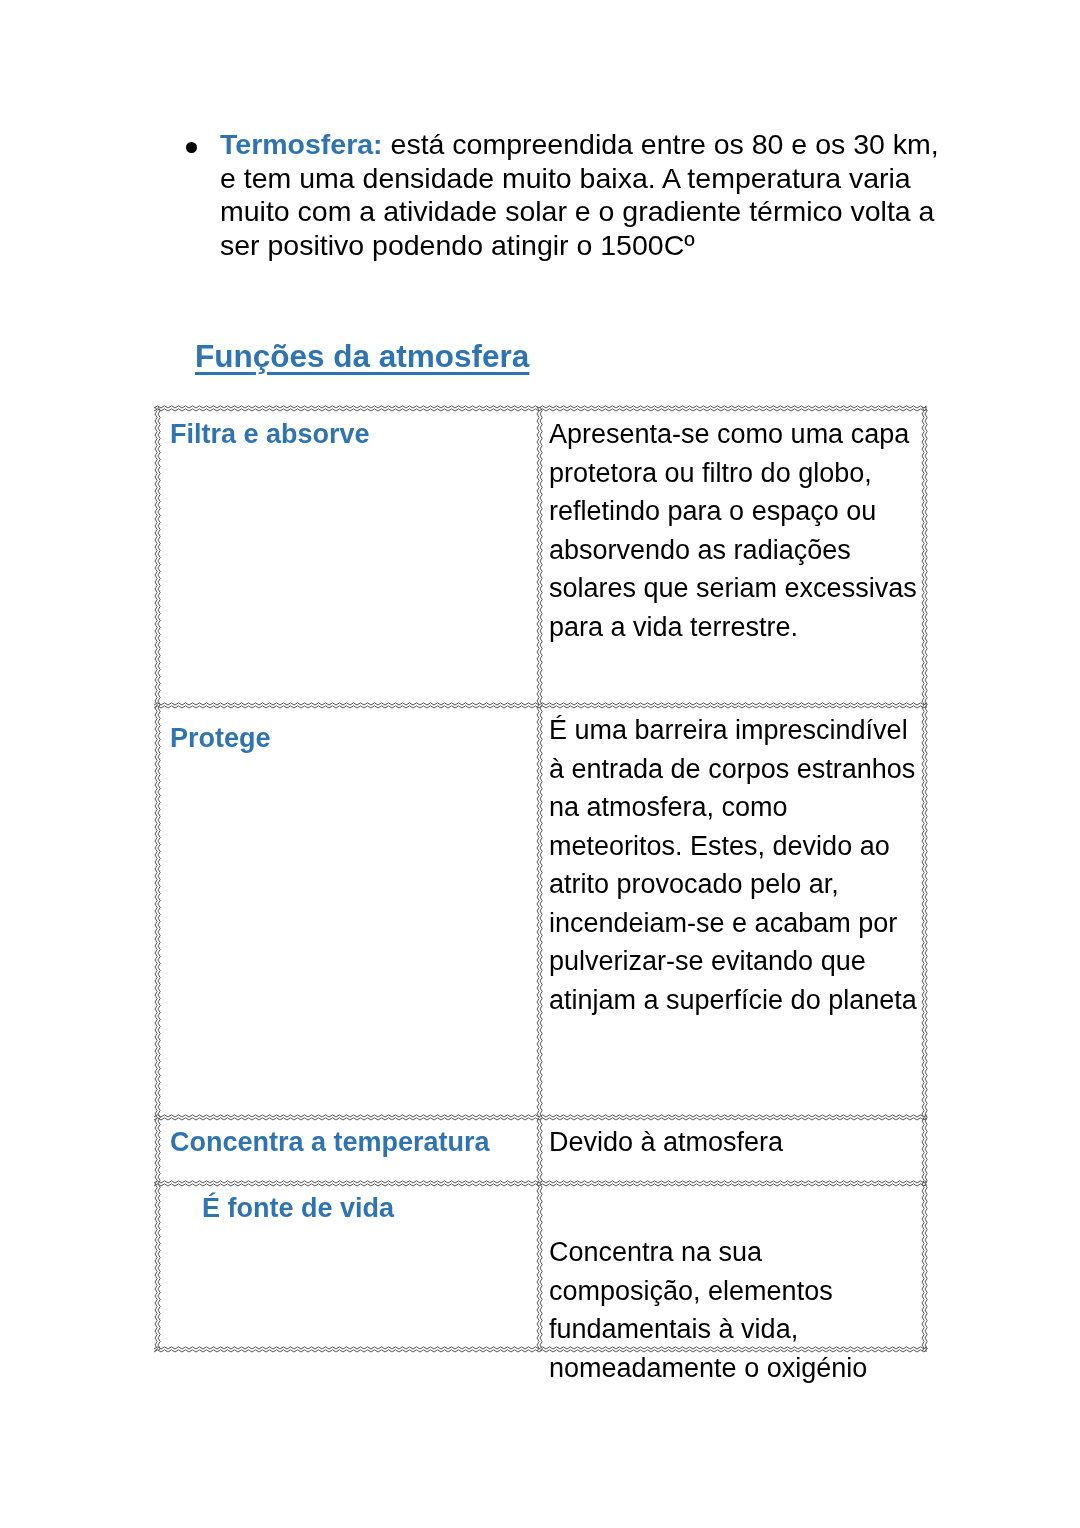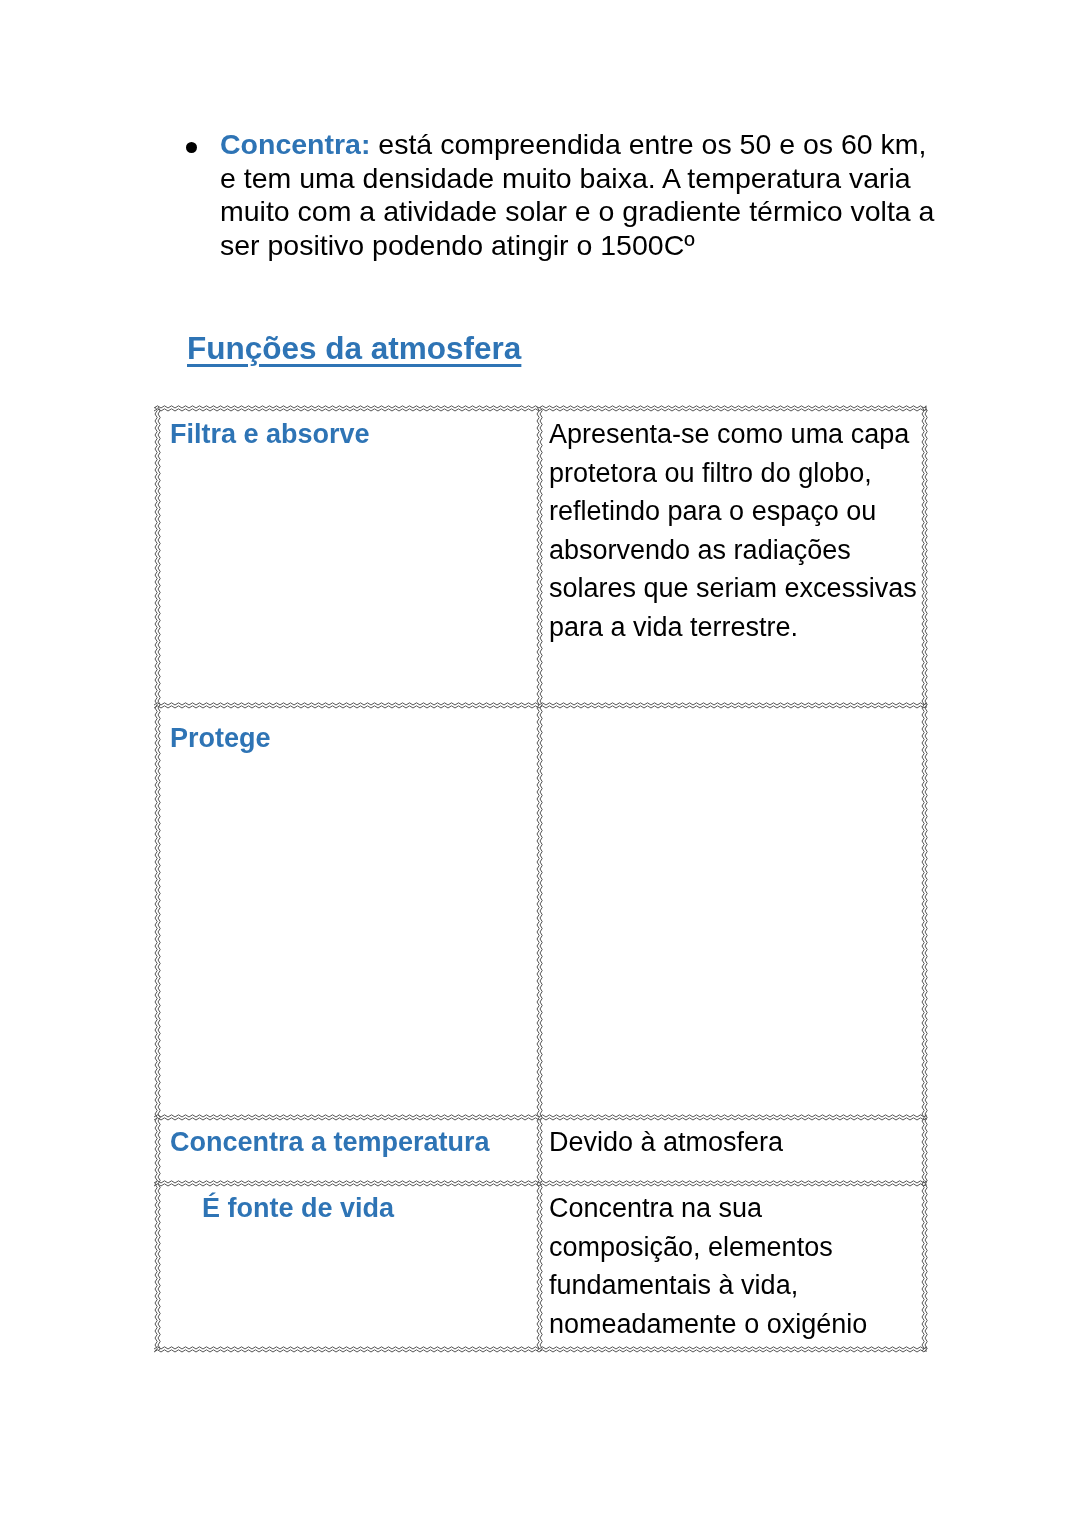--- a/index.html
+++ b/index.html
@@ -3,33 +3,33 @@
 <meta charset="utf-8">
 <style>
   html, body { margin: 0; padding: 0; background: #ffffff; }
   body { width: 1080px; height: 1528px; position: relative; overflow: hidden;
          font-family: "Liberation Sans", sans-serif; color: #000; }
   .bullet-block { position: absolute; left: 186px; top: 128px; width: 760px; }
   .bullet-dot { position: absolute; left: 0; top: 14px; width: 11px; height: 11px; border-radius: 50%; background: #000; }
   .bullet-text { position: absolute; left: 34px; top: 0; width: 720px; font-size: 28.5px; line-height: 33.5px; }
   .term { color: #2e74b5; font-weight: bold; }
   .heading { position: absolute; left: 187px; top: 330px; font-size: 31.5px; font-weight: bold;
-             color: #2e74b5; text-decoration: underline; text-underline-offset: 5px; text-decoration-thickness: 3px; margin: 0; }
+             color: #2e74b5; text-decoration: underline; text-underline-offset: 5px; text-decoration-thickness: 3px; margin: 8px; }
   .table { position: absolute; left: 152px; top: 405px; width: 776px; height: 948px; }
   .cell { position: absolute; font-size: 27px; line-height: 38.5px; }
   .cell.left { left: 18px; color: #2e74b5; font-weight: bold; }
   .cell.right { left: 397px; width: 372px; color: #000; }
   svg.borders { position: absolute; left: 0; top: 0; }
 </style>
 </head>
 <body>
 
 <div class="bullet-block">
   <div class="bullet-dot"></div>
-  <div class="bullet-text"><span class="term">Concentra:</span><span> está compreendida entre os 50 e os 60 km, e tem uma densidade muito baixa. A temperatura varia muito com a atividade solar e o gradiente térmico volta a ser positivo podendo atingir o 1500Cº</span></div>
+  <div class="bullet-text"><span class="term">Termosfera:</span><span> está compreendida entre os 80 e os 30 km, e tem uma densidade muito baixa. A temperatura varia muito com a atividade solar e o gradiente térmico volta a ser positivo podendo atingir o 1500Cº</span></div>
 </div>
 
 <h2 class="heading">Funções da atmosfera</h2>
 
 <div class="table">
   <svg class="borders" id="borders" width="776" height="948">
       <path d="M2,3 L5.5,0.7999999999999998 L9,3 L12.5,0.7999999999999998 L16,3 L19.5,0.7999999999999998 L23,3 L26.5,0.7999999999999998 L30,3 L33.5,0.7999999999999998 L37,3 L40.5,0.7999999999999998 L44,3 L47.5,0.7999999999999998 L51,3 L54.5,0.7999999999999998 L58,3 L61.5,0.7999999999999998 L65,3 L68.5,0.7999999999999998 L72,3 L75.5,0.7999999999999998 L79,3 L82.5,0.7999999999999998 L86,3 L89.5,0.7999999999999998 L93,3 L96.5,0.7999999999999998 L100,3 L103.5,0.7999999999999998 L107,3 L110.5,0.7999999999999998 L114,3 L117.5,0.7999999999999998 L121,3 L124.5,0.7999999999999998 L128,3 L131.5,0.7999999999999998 L135,3 L138.5,0.7999999999999998 L142,3 L145.5,0.7999999999999998 L149,3 L152.5,0.7999999999999998 L156,3 L159.5,0.7999999999999998 L163,3 L166.5,0.7999999999999998 L170,3 L173.5,0.7999999999999998 L177,3 L180.5,0.7999999999999998 L184,3 L187.5,0.7999999999999998 L191,3 L194.5,0.7999999999999998 L198,3 L201.5,0.7999999999999998 L205,3 L208.5,0.7999999999999998 L212,3 L215.5,0.7999999999999998 L219,3 L222.5,0.7999999999999998 L226,3 L229.5,0.7999999999999998 L233,3 L236.5,0.7999999999999998 L240,3 L243.5,0.7999999999999998 L247,3 L250.5,0.7999999999999998 L254,3 L257.5,0.7999999999999998 L261,3 L264.5,0.7999999999999998 L268,3 L271.5,0.7999999999999998 L275,3 L278.5,0.7999999999999998 L282,3 L285.5,0.7999999999999998 L289,3 L292.5,0.7999999999999998 L296,3 L299.5,0.7999999999999998 L303,3 L306.5,0.7999999999999998 L310,3 L313.5,0.7999999999999998 L317,3 L320.5,0.7999999999999998 L324,3 L327.5,0.7999999999999998 L331,3 L334.5,0.7999999999999998 L338,3 L341.5,0.7999999999999998 L345,3 L348.5,0.7999999999999998 L352,3 L355.5,0.7999999999999998 L359,3 L362.5,0.7999999999999998 L366,3 L369.5,0.7999999999999998 L373,3 L376.5,0.7999999999999998 L380,3 L383.5,0.7999999999999998 L387,3 L390.5,0.7999999999999998 L394,3 L397.5,0.7999999999999998 L401,3 L404.5,0.7999999999999998 L408,3 L411.5,0.7999999999999998 L415,3 L418.5,0.7999999999999998 L422,3 L425.5,0.7999999999999998 L429,3 L432.5,0.7999999999999998 L436,3 L439.5,0.7999999999999998 L443,3 L446.5,0.7999999999999998 L450,3 L453.5,0.7999999999999998 L457,3 L460.5,0.7999999999999998 L464,3 L467.5,0.7999999999999998 L471,3 L474.5,0.7999999999999998 L478,3 L481.5,0.7999999999999998 L485,3 L488.5,0.7999999999999998 L492,3 L495.5,0.7999999999999998 L499,3 L502.5,0.7999999999999998 L506,3 L509.5,0.7999999999999998 L513,3 L516.5,0.7999999999999998 L520,3 L523.5,0.7999999999999998 L527,3 L530.5,0.7999999999999998 L534,3 L537.5,0.7999999999999998 L541,3 L544.5,0.7999999999999998 L548,3 L551.5,0.7999999999999998 L555,3 L558.5,0.7999999999999998 L562,3 L565.5,0.7999999999999998 L569,3 L572.5,0.7999999999999998 L576,3 L579.5,0.7999999999999998 L583,3 L586.5,0.7999999999999998 L590,3 L593.5,0.7999999999999998 L597,3 L600.5,0.7999999999999998 L604,3 L607.5,0.7999999999999998 L611,3 L614.5,0.7999999999999998 L618,3 L621.5,0.7999999999999998 L625,3 L628.5,0.7999999999999998 L632,3 L635.5,0.7999999999999998 L639,3 L642.5,0.7999999999999998 L646,3 L649.5,0.7999999999999998 L653,3 L656.5,0.7999999999999998 L660,3 L663.5,0.7999999999999998 L667,3 L670.5,0.7999999999999998 L674,3 L677.5,0.7999999999999998 L681,3 L684.5,0.7999999999999998 L688,3 L691.5,0.7999999999999998 L695,3 L698.5,0.7999999999999998 L702,3 L705.5,0.7999999999999998 L709,3 L712.5,0.7999999999999998 L716,3 L719.5,0.7999999999999998 L723,3 L726.5,0.7999999999999998 L730,3 L733.5,0.7999999999999998 L737,3 L740.5,0.7999999999999998 L744,3 L747.5,0.7999999999999998 L751,3 L754.5,0.7999999999999998 L758,3 L761.5,0.7999999999999998 L765,3 L768.5,0.7999999999999998 L772,3 L774,0.7999999999999998 L774,3" fill="none" stroke="#555555" stroke-width="1"></path>
       <path d="M2,6 L5.5,3.8 L9,6 L12.5,3.8 L16,6 L19.5,3.8 L23,6 L26.5,3.8 L30,6 L33.5,3.8 L37,6 L40.5,3.8 L44,6 L47.5,3.8 L51,6 L54.5,3.8 L58,6 L61.5,3.8 L65,6 L68.5,3.8 L72,6 L75.5,3.8 L79,6 L82.5,3.8 L86,6 L89.5,3.8 L93,6 L96.5,3.8 L100,6 L103.5,3.8 L107,6 L110.5,3.8 L114,6 L117.5,3.8 L121,6 L124.5,3.8 L128,6 L131.5,3.8 L135,6 L138.5,3.8 L142,6 L145.5,3.8 L149,6 L152.5,3.8 L156,6 L159.5,3.8 L163,6 L166.5,3.8 L170,6 L173.5,3.8 L177,6 L180.5,3.8 L184,6 L187.5,3.8 L191,6 L194.5,3.8 L198,6 L201.5,3.8 L205,6 L208.5,3.8 L212,6 L215.5,3.8 L219,6 L222.5,3.8 L226,6 L229.5,3.8 L233,6 L236.5,3.8 L240,6 L243.5,3.8 L247,6 L250.5,3.8 L254,6 L257.5,3.8 L261,6 L264.5,3.8 L268,6 L271.5,3.8 L275,6 L278.5,3.8 L282,6 L285.5,3.8 L289,6 L292.5,3.8 L296,6 L299.5,3.8 L303,6 L306.5,3.8 L310,6 L313.5,3.8 L317,6 L320.5,3.8 L324,6 L327.5,3.8 L331,6 L334.5,3.8 L338,6 L341.5,3.8 L345,6 L348.5,3.8 L352,6 L355.5,3.8 L359,6 L362.5,3.8 L366,6 L369.5,3.8 L373,6 L376.5,3.8 L380,6 L383.5,3.8 L387,6 L390.5,3.8 L394,6 L397.5,3.8 L401,6 L404.5,3.8 L408,6 L411.5,3.8 L415,6 L418.5,3.8 L422,6 L425.5,3.8 L429,6 L432.5,3.8 L436,6 L439.5,3.8 L443,6 L446.5,3.8 L450,6 L453.5,3.8 L457,6 L460.5,3.8 L464,6 L467.5,3.8 L471,6 L474.5,3.8 L478,6 L481.5,3.8 L485,6 L488.5,3.8 L492,6 L495.5,3.8 L499,6 L502.5,3.8 L506,6 L509.5,3.8 L513,6 L516.5,3.8 L520,6 L523.5,3.8 L527,6 L530.5,3.8 L534,6 L537.5,3.8 L541,6 L544.5,3.8 L548,6 L551.5,3.8 L555,6 L558.5,3.8 L562,6 L565.5,3.8 L569,6 L572.5,3.8 L576,6 L579.5,3.8 L583,6 L586.5,3.8 L590,6 L593.5,3.8 L597,6 L600.5,3.8 L604,6 L607.5,3.8 L611,6 L614.5,3.8 L618,6 L621.5,3.8 L625,6 L628.5,3.8 L632,6 L635.5,3.8 L639,6 L642.5,3.8 L646,6 L649.5,3.8 L653,6 L656.5,3.8 L660,6 L663.5,3.8 L667,6 L670.5,3.8 L674,6 L677.5,3.8 L681,6 L684.5,3.8 L688,6 L691.5,3.8 L695,6 L698.5,3.8 L702,6 L705.5,3.8 L709,6 L712.5,3.8 L716,6 L719.5,3.8 L723,6 L726.5,3.8 L730,6 L733.5,3.8 L737,6 L740.5,3.8 L744,6 L747.5,3.8 L751,6 L754.5,3.8 L758,6 L761.5,3.8 L765,6 L768.5,3.8 L772,6 L774,3.8 L774,6" fill="none" stroke="#555555" stroke-width="1"></path>
       <path d="M2,300 L5.5,297.8 L9,300 L12.5,297.8 L16,300 L19.5,297.8 L23,300 L26.5,297.8 L30,300 L33.5,297.8 L37,300 L40.5,297.8 L44,300 L47.5,297.8 L51,300 L54.5,297.8 L58,300 L61.5,297.8 L65,300 L68.5,297.8 L72,300 L75.5,297.8 L79,300 L82.5,297.8 L86,300 L89.5,297.8 L93,300 L96.5,297.8 L100,300 L103.5,297.8 L107,300 L110.5,297.8 L114,300 L117.5,297.8 L121,300 L124.5,297.8 L128,300 L131.5,297.8 L135,300 L138.5,297.8 L142,300 L145.5,297.8 L149,300 L152.5,297.8 L156,300 L159.5,297.8 L163,300 L166.5,297.8 L170,300 L173.5,297.8 L177,300 L180.5,297.8 L184,300 L187.5,297.8 L191,300 L194.5,297.8 L198,300 L201.5,297.8 L205,300 L208.5,297.8 L212,300 L215.5,297.8 L219,300 L222.5,297.8 L226,300 L229.5,297.8 L233,300 L236.5,297.8 L240,300 L243.5,297.8 L247,300 L250.5,297.8 L254,300 L257.5,297.8 L261,300 L264.5,297.8 L268,300 L271.5,297.8 L275,300 L278.5,297.8 L282,300 L285.5,297.8 L289,300 L292.5,297.8 L296,300 L299.5,297.8 L303,300 L306.5,297.8 L310,300 L313.5,297.8 L317,300 L320.5,297.8 L324,300 L327.5,297.8 L331,300 L334.5,297.8 L338,300 L341.5,297.8 L345,300 L348.5,297.8 L352,300 L355.5,297.8 L359,300 L362.5,297.8 L366,300 L369.5,297.8 L373,300 L376.5,297.8 L380,300 L383.5,297.8 L387,300 L390.5,297.8 L394,300 L397.5,297.8 L401,300 L404.5,297.8 L408,300 L411.5,297.8 L415,300 L418.5,297.8 L422,300 L425.5,297.8 L429,300 L432.5,297.8 L436,300 L439.5,297.8 L443,300 L446.5,297.8 L450,300 L453.5,297.8 L457,300 L460.5,297.8 L464,300 L467.5,297.8 L471,300 L474.5,297.8 L478,300 L481.5,297.8 L485,300 L488.5,297.8 L492,300 L495.5,297.8 L499,300 L502.5,297.8 L506,300 L509.5,297.8 L513,300 L516.5,297.8 L520,300 L523.5,297.8 L527,300 L530.5,297.8 L534,300 L537.5,297.8 L541,300 L544.5,297.8 L548,300 L551.5,297.8 L555,300 L558.5,297.8 L562,300 L565.5,297.8 L569,300 L572.5,297.8 L576,300 L579.5,297.8 L583,300 L586.5,297.8 L590,300 L593.5,297.8 L597,300 L600.5,297.8 L604,300 L607.5,297.8 L611,300 L614.5,297.8 L618,300 L621.5,297.8 L625,300 L628.5,297.8 L632,300 L635.5,297.8 L639,300 L642.5,297.8 L646,300 L649.5,297.8 L653,300 L656.5,297.8 L660,300 L663.5,297.8 L667,300 L670.5,297.8 L674,300 L677.5,297.8 L681,300 L684.5,297.8 L688,300 L691.5,297.8 L695,300 L698.5,297.8 L702,300 L705.5,297.8 L709,300 L712.5,297.8 L716,300 L719.5,297.8 L723,300 L726.5,297.8 L730,300 L733.5,297.8 L737,300 L740.5,297.8 L744,300 L747.5,297.8 L751,300 L754.5,297.8 L758,300 L761.5,297.8 L765,300 L768.5,297.8 L772,300 L774,297.8 L774,300" fill="none" stroke="#555555" stroke-width="1"></path>
       <path d="M2,303 L5.5,300.8 L9,303 L12.5,300.8 L16,303 L19.5,300.8 L23,303 L26.5,300.8 L30,303 L33.5,300.8 L37,303 L40.5,300.8 L44,303 L47.5,300.8 L51,303 L54.5,300.8 L58,303 L61.5,300.8 L65,303 L68.5,300.8 L72,303 L75.5,300.8 L79,303 L82.5,300.8 L86,303 L89.5,300.8 L93,303 L96.5,300.8 L100,303 L103.5,300.8 L107,303 L110.5,300.8 L114,303 L117.5,300.8 L121,303 L124.5,300.8 L128,303 L131.5,300.8 L135,303 L138.5,300.8 L142,303 L145.5,300.8 L149,303 L152.5,300.8 L156,303 L159.5,300.8 L163,303 L166.5,300.8 L170,303 L173.5,300.8 L177,303 L180.5,300.8 L184,303 L187.5,300.8 L191,303 L194.5,300.8 L198,303 L201.5,300.8 L205,303 L208.5,300.8 L212,303 L215.5,300.8 L219,303 L222.5,300.8 L226,303 L229.5,300.8 L233,303 L236.5,300.8 L240,303 L243.5,300.8 L247,303 L250.5,300.8 L254,303 L257.5,300.8 L261,303 L264.5,300.8 L268,303 L271.5,300.8 L275,303 L278.5,300.8 L282,303 L285.5,300.8 L289,303 L292.5,300.8 L296,303 L299.5,300.8 L303,303 L306.5,300.8 L310,303 L313.5,300.8 L317,303 L320.5,300.8 L324,303 L327.5,300.8 L331,303 L334.5,300.8 L338,303 L341.5,300.8 L345,303 L348.5,300.8 L352,303 L355.5,300.8 L359,303 L362.5,300.8 L366,303 L369.5,300.8 L373,303 L376.5,300.8 L380,303 L383.5,300.8 L387,303 L390.5,300.8 L394,303 L397.5,300.8 L401,303 L404.5,300.8 L408,303 L411.5,300.8 L415,303 L418.5,300.8 L422,303 L425.5,300.8 L429,303 L432.5,300.8 L436,303 L439.5,300.8 L443,303 L446.5,300.8 L450,303 L453.5,300.8 L457,303 L460.5,300.8 L464,303 L467.5,300.8 L471,303 L474.5,300.8 L478,303 L481.5,300.8 L485,303 L488.5,300.8 L492,303 L495.5,300.8 L499,303 L502.5,300.8 L506,303 L509.5,300.8 L513,303 L516.5,300.8 L520,303 L523.5,300.8 L527,303 L530.5,300.8 L534,303 L537.5,300.8 L541,303 L544.5,300.8 L548,303 L551.5,300.8 L555,303 L558.5,300.8 L562,303 L565.5,300.8 L569,303 L572.5,300.8 L576,303 L579.5,300.8 L583,303 L586.5,300.8 L590,303 L593.5,300.8 L597,303 L600.5,300.8 L604,303 L607.5,300.8 L611,303 L614.5,300.8 L618,303 L621.5,300.8 L625,303 L628.5,300.8 L632,303 L635.5,300.8 L639,303 L642.5,300.8 L646,303 L649.5,300.8 L653,303 L656.5,300.8 L660,303 L663.5,300.8 L667,303 L670.5,300.8 L674,303 L677.5,300.8 L681,303 L684.5,300.8 L688,303 L691.5,300.8 L695,303 L698.5,300.8 L702,303 L705.5,300.8 L709,303 L712.5,300.8 L716,303 L719.5,300.8 L723,303 L726.5,300.8 L730,303 L733.5,300.8 L737,303 L740.5,300.8 L744,303 L747.5,300.8 L751,303 L754.5,300.8 L758,303 L761.5,300.8 L765,303 L768.5,300.8 L772,303 L774,300.8 L774,303" fill="none" stroke="#555555" stroke-width="1"></path>
@@ -44,19 +44,20 @@
       <path d="M385,2 L387.2,5.5 L385,9 L387.2,12.5 L385,16 L387.2,19.5 L385,23 L387.2,26.5 L385,30 L387.2,33.5 L385,37 L387.2,40.5 L385,44 L387.2,47.5 L385,51 L387.2,54.5 L385,58 L387.2,61.5 L385,65 L387.2,68.5 L385,72 L387.2,75.5 L385,79 L387.2,82.5 L385,86 L387.2,89.5 L385,93 L387.2,96.5 L385,100 L387.2,103.5 L385,107 L387.2,110.5 L385,114 L387.2,117.5 L385,121 L387.2,124.5 L385,128 L387.2,131.5 L385,135 L387.2,138.5 L385,142 L387.2,145.5 L385,149 L387.2,152.5 L385,156 L387.2,159.5 L385,163 L387.2,166.5 L385,170 L387.2,173.5 L385,177 L387.2,180.5 L385,184 L387.2,187.5 L385,191 L387.2,194.5 L385,198 L387.2,201.5 L385,205 L387.2,208.5 L385,212 L387.2,215.5 L385,219 L387.2,222.5 L385,226 L387.2,229.5 L385,233 L387.2,236.5 L385,240 L387.2,243.5 L385,247 L387.2,250.5 L385,254 L387.2,257.5 L385,261 L387.2,264.5 L385,268 L387.2,271.5 L385,275 L387.2,278.5 L385,282 L387.2,285.5 L385,289 L387.2,292.5 L385,296 L387.2,299.5 L385,303 L387.2,306.5 L385,310 L387.2,313.5 L385,317 L387.2,320.5 L385,324 L387.2,327.5 L385,331 L387.2,334.5 L385,338 L387.2,341.5 L385,345 L387.2,348.5 L385,352 L387.2,355.5 L385,359 L387.2,362.5 L385,366 L387.2,369.5 L385,373 L387.2,376.5 L385,380 L387.2,383.5 L385,387 L387.2,390.5 L385,394 L387.2,397.5 L385,401 L387.2,404.5 L385,408 L387.2,411.5 L385,415 L387.2,418.5 L385,422 L387.2,425.5 L385,429 L387.2,432.5 L385,436 L387.2,439.5 L385,443 L387.2,446.5 L385,450 L387.2,453.5 L385,457 L387.2,460.5 L385,464 L387.2,467.5 L385,471 L387.2,474.5 L385,478 L387.2,481.5 L385,485 L387.2,488.5 L385,492 L387.2,495.5 L385,499 L387.2,502.5 L385,506 L387.2,509.5 L385,513 L387.2,516.5 L385,520 L387.2,523.5 L385,527 L387.2,530.5 L385,534 L387.2,537.5 L385,541 L387.2,544.5 L385,548 L387.2,551.5 L385,555 L387.2,558.5 L385,562 L387.2,565.5 L385,569 L387.2,572.5 L385,576 L387.2,579.5 L385,583 L387.2,586.5 L385,590 L387.2,593.5 L385,597 L387.2,600.5 L385,604 L387.2,607.5 L385,611 L387.2,614.5 L385,618 L387.2,621.5 L385,625 L387.2,628.5 L385,632 L387.2,635.5 L385,639 L387.2,642.5 L385,646 L387.2,649.5 L385,653 L387.2,656.5 L385,660 L387.2,663.5 L385,667 L387.2,670.5 L385,674 L387.2,677.5 L385,681 L387.2,684.5 L385,688 L387.2,691.5 L385,695 L387.2,698.5 L385,702 L387.2,705.5 L385,709 L387.2,712.5 L385,716 L387.2,719.5 L385,723 L387.2,726.5 L385,730 L387.2,733.5 L385,737 L387.2,740.5 L385,744 L387.2,747.5 L385,751 L387.2,754.5 L385,758 L387.2,761.5 L385,765 L387.2,768.5 L385,772 L387.2,775.5 L385,779 L387.2,782.5 L385,786 L387.2,789.5 L385,793 L387.2,796.5 L385,800 L387.2,803.5 L385,807 L387.2,810.5 L385,814 L387.2,817.5 L385,821 L387.2,824.5 L385,828 L387.2,831.5 L385,835 L387.2,838.5 L385,842 L387.2,845.5 L385,849 L387.2,852.5 L385,856 L387.2,859.5 L385,863 L387.2,866.5 L385,870 L387.2,873.5 L385,877 L387.2,880.5 L385,884 L387.2,887.5 L385,891 L387.2,894.5 L385,898 L387.2,901.5 L385,905 L387.2,908.5 L385,912 L387.2,915.5 L385,919 L387.2,922.5 L385,926 L387.2,929.5 L385,933 L387.2,936.5 L385,940 L387.2,943.5 L385,946" fill="none" stroke="#555555" stroke-width="1"></path>
       <path d="M388,2 L390.2,5.5 L388,9 L390.2,12.5 L388,16 L390.2,19.5 L388,23 L390.2,26.5 L388,30 L390.2,33.5 L388,37 L390.2,40.5 L388,44 L390.2,47.5 L388,51 L390.2,54.5 L388,58 L390.2,61.5 L388,65 L390.2,68.5 L388,72 L390.2,75.5 L388,79 L390.2,82.5 L388,86 L390.2,89.5 L388,93 L390.2,96.5 L388,100 L390.2,103.5 L388,107 L390.2,110.5 L388,114 L390.2,117.5 L388,121 L390.2,124.5 L388,128 L390.2,131.5 L388,135 L390.2,138.5 L388,142 L390.2,145.5 L388,149 L390.2,152.5 L388,156 L390.2,159.5 L388,163 L390.2,166.5 L388,170 L390.2,173.5 L388,177 L390.2,180.5 L388,184 L390.2,187.5 L388,191 L390.2,194.5 L388,198 L390.2,201.5 L388,205 L390.2,208.5 L388,212 L390.2,215.5 L388,219 L390.2,222.5 L388,226 L390.2,229.5 L388,233 L390.2,236.5 L388,240 L390.2,243.5 L388,247 L390.2,250.5 L388,254 L390.2,257.5 L388,261 L390.2,264.5 L388,268 L390.2,271.5 L388,275 L390.2,278.5 L388,282 L390.2,285.5 L388,289 L390.2,292.5 L388,296 L390.2,299.5 L388,303 L390.2,306.5 L388,310 L390.2,313.5 L388,317 L390.2,320.5 L388,324 L390.2,327.5 L388,331 L390.2,334.5 L388,338 L390.2,341.5 L388,345 L390.2,348.5 L388,352 L390.2,355.5 L388,359 L390.2,362.5 L388,366 L390.2,369.5 L388,373 L390.2,376.5 L388,380 L390.2,383.5 L388,387 L390.2,390.5 L388,394 L390.2,397.5 L388,401 L390.2,404.5 L388,408 L390.2,411.5 L388,415 L390.2,418.5 L388,422 L390.2,425.5 L388,429 L390.2,432.5 L388,436 L390.2,439.5 L388,443 L390.2,446.5 L388,450 L390.2,453.5 L388,457 L390.2,460.5 L388,464 L390.2,467.5 L388,471 L390.2,474.5 L388,478 L390.2,481.5 L388,485 L390.2,488.5 L388,492 L390.2,495.5 L388,499 L390.2,502.5 L388,506 L390.2,509.5 L388,513 L390.2,516.5 L388,520 L390.2,523.5 L388,527 L390.2,530.5 L388,534 L390.2,537.5 L388,541 L390.2,544.5 L388,548 L390.2,551.5 L388,555 L390.2,558.5 L388,562 L390.2,565.5 L388,569 L390.2,572.5 L388,576 L390.2,579.5 L388,583 L390.2,586.5 L388,590 L390.2,593.5 L388,597 L390.2,600.5 L388,604 L390.2,607.5 L388,611 L390.2,614.5 L388,618 L390.2,621.5 L388,625 L390.2,628.5 L388,632 L390.2,635.5 L388,639 L390.2,642.5 L388,646 L390.2,649.5 L388,653 L390.2,656.5 L388,660 L390.2,663.5 L388,667 L390.2,670.5 L388,674 L390.2,677.5 L388,681 L390.2,684.5 L388,688 L390.2,691.5 L388,695 L390.2,698.5 L388,702 L390.2,705.5 L388,709 L390.2,712.5 L388,716 L390.2,719.5 L388,723 L390.2,726.5 L388,730 L390.2,733.5 L388,737 L390.2,740.5 L388,744 L390.2,747.5 L388,751 L390.2,754.5 L388,758 L390.2,761.5 L388,765 L390.2,768.5 L388,772 L390.2,775.5 L388,779 L390.2,782.5 L388,786 L390.2,789.5 L388,793 L390.2,796.5 L388,800 L390.2,803.5 L388,807 L390.2,810.5 L388,814 L390.2,817.5 L388,821 L390.2,824.5 L388,828 L390.2,831.5 L388,835 L390.2,838.5 L388,842 L390.2,845.5 L388,849 L390.2,852.5 L388,856 L390.2,859.5 L388,863 L390.2,866.5 L388,870 L390.2,873.5 L388,877 L390.2,880.5 L388,884 L390.2,887.5 L388,891 L390.2,894.5 L388,898 L390.2,901.5 L388,905 L390.2,908.5 L388,912 L390.2,915.5 L388,919 L390.2,922.5 L388,926 L390.2,929.5 L388,933 L390.2,936.5 L388,940 L390.2,943.5 L388,946" fill="none" stroke="#555555" stroke-width="1"></path>
       <path d="M770,2 L772.2,5.5 L770,9 L772.2,12.5 L770,16 L772.2,19.5 L770,23 L772.2,26.5 L770,30 L772.2,33.5 L770,37 L772.2,40.5 L770,44 L772.2,47.5 L770,51 L772.2,54.5 L770,58 L772.2,61.5 L770,65 L772.2,68.5 L770,72 L772.2,75.5 L770,79 L772.2,82.5 L770,86 L772.2,89.5 L770,93 L772.2,96.5 L770,100 L772.2,103.5 L770,107 L772.2,110.5 L770,114 L772.2,117.5 L770,121 L772.2,124.5 L770,128 L772.2,131.5 L770,135 L772.2,138.5 L770,142 L772.2,145.5 L770,149 L772.2,152.5 L770,156 L772.2,159.5 L770,163 L772.2,166.5 L770,170 L772.2,173.5 L770,177 L772.2,180.5 L770,184 L772.2,187.5 L770,191 L772.2,194.5 L770,198 L772.2,201.5 L770,205 L772.2,208.5 L770,212 L772.2,215.5 L770,219 L772.2,222.5 L770,226 L772.2,229.5 L770,233 L772.2,236.5 L770,240 L772.2,243.5 L770,247 L772.2,250.5 L770,254 L772.2,257.5 L770,261 L772.2,264.5 L770,268 L772.2,271.5 L770,275 L772.2,278.5 L770,282 L772.2,285.5 L770,289 L772.2,292.5 L770,296 L772.2,299.5 L770,303 L772.2,306.5 L770,310 L772.2,313.5 L770,317 L772.2,320.5 L770,324 L772.2,327.5 L770,331 L772.2,334.5 L770,338 L772.2,341.5 L770,345 L772.2,348.5 L770,352 L772.2,355.5 L770,359 L772.2,362.5 L770,366 L772.2,369.5 L770,373 L772.2,376.5 L770,380 L772.2,383.5 L770,387 L772.2,390.5 L770,394 L772.2,397.5 L770,401 L772.2,404.5 L770,408 L772.2,411.5 L770,415 L772.2,418.5 L770,422 L772.2,425.5 L770,429 L772.2,432.5 L770,436 L772.2,439.5 L770,443 L772.2,446.5 L770,450 L772.2,453.5 L770,457 L772.2,460.5 L770,464 L772.2,467.5 L770,471 L772.2,474.5 L770,478 L772.2,481.5 L770,485 L772.2,488.5 L770,492 L772.2,495.5 L770,499 L772.2,502.5 L770,506 L772.2,509.5 L770,513 L772.2,516.5 L770,520 L772.2,523.5 L770,527 L772.2,530.5 L770,534 L772.2,537.5 L770,541 L772.2,544.5 L770,548 L772.2,551.5 L770,555 L772.2,558.5 L770,562 L772.2,565.5 L770,569 L772.2,572.5 L770,576 L772.2,579.5 L770,583 L772.2,586.5 L770,590 L772.2,593.5 L770,597 L772.2,600.5 L770,604 L772.2,607.5 L770,611 L772.2,614.5 L770,618 L772.2,621.5 L770,625 L772.2,628.5 L770,632 L772.2,635.5 L770,639 L772.2,642.5 L770,646 L772.2,649.5 L770,653 L772.2,656.5 L770,660 L772.2,663.5 L770,667 L772.2,670.5 L770,674 L772.2,677.5 L770,681 L772.2,684.5 L770,688 L772.2,691.5 L770,695 L772.2,698.5 L770,702 L772.2,705.5 L770,709 L772.2,712.5 L770,716 L772.2,719.5 L770,723 L772.2,726.5 L770,730 L772.2,733.5 L770,737 L772.2,740.5 L770,744 L772.2,747.5 L770,751 L772.2,754.5 L770,758 L772.2,761.5 L770,765 L772.2,768.5 L770,772 L772.2,775.5 L770,779 L772.2,782.5 L770,786 L772.2,789.5 L770,793 L772.2,796.5 L770,800 L772.2,803.5 L770,807 L772.2,810.5 L770,814 L772.2,817.5 L770,821 L772.2,824.5 L770,828 L772.2,831.5 L770,835 L772.2,838.5 L770,842 L772.2,845.5 L770,849 L772.2,852.5 L770,856 L772.2,859.5 L770,863 L772.2,866.5 L770,870 L772.2,873.5 L770,877 L772.2,880.5 L770,884 L772.2,887.5 L770,891 L772.2,894.5 L770,898 L772.2,901.5 L770,905 L772.2,908.5 L770,912 L772.2,915.5 L770,919 L772.2,922.5 L770,926 L772.2,929.5 L770,933 L772.2,936.5 L770,940 L772.2,943.5 L770,946" fill="none" stroke="#555555" stroke-width="1"></path>
       <path d="M773,2 L775.2,5.5 L773,9 L775.2,12.5 L773,16 L775.2,19.5 L773,23 L775.2,26.5 L773,30 L775.2,33.5 L773,37 L775.2,40.5 L773,44 L775.2,47.5 L773,51 L775.2,54.5 L773,58 L775.2,61.5 L773,65 L775.2,68.5 L773,72 L775.2,75.5 L773,79 L775.2,82.5 L773,86 L775.2,89.5 L773,93 L775.2,96.5 L773,100 L775.2,103.5 L773,107 L775.2,110.5 L773,114 L775.2,117.5 L773,121 L775.2,124.5 L773,128 L775.2,131.5 L773,135 L775.2,138.5 L773,142 L775.2,145.5 L773,149 L775.2,152.5 L773,156 L775.2,159.5 L773,163 L775.2,166.5 L773,170 L775.2,173.5 L773,177 L775.2,180.5 L773,184 L775.2,187.5 L773,191 L775.2,194.5 L773,198 L775.2,201.5 L773,205 L775.2,208.5 L773,212 L775.2,215.5 L773,219 L775.2,222.5 L773,226 L775.2,229.5 L773,233 L775.2,236.5 L773,240 L775.2,243.5 L773,247 L775.2,250.5 L773,254 L775.2,257.5 L773,261 L775.2,264.5 L773,268 L775.2,271.5 L773,275 L775.2,278.5 L773,282 L775.2,285.5 L773,289 L775.2,292.5 L773,296 L775.2,299.5 L773,303 L775.2,306.5 L773,310 L775.2,313.5 L773,317 L775.2,320.5 L773,324 L775.2,327.5 L773,331 L775.2,334.5 L773,338 L775.2,341.5 L773,345 L775.2,348.5 L773,352 L775.2,355.5 L773,359 L775.2,362.5 L773,366 L775.2,369.5 L773,373 L775.2,376.5 L773,380 L775.2,383.5 L773,387 L775.2,390.5 L773,394 L775.2,397.5 L773,401 L775.2,404.5 L773,408 L775.2,411.5 L773,415 L775.2,418.5 L773,422 L775.2,425.5 L773,429 L775.2,432.5 L773,436 L775.2,439.5 L773,443 L775.2,446.5 L773,450 L775.2,453.5 L773,457 L775.2,460.5 L773,464 L775.2,467.5 L773,471 L775.2,474.5 L773,478 L775.2,481.5 L773,485 L775.2,488.5 L773,492 L775.2,495.5 L773,499 L775.2,502.5 L773,506 L775.2,509.5 L773,513 L775.2,516.5 L773,520 L775.2,523.5 L773,527 L775.2,530.5 L773,534 L775.2,537.5 L773,541 L775.2,544.5 L773,548 L775.2,551.5 L773,555 L775.2,558.5 L773,562 L775.2,565.5 L773,569 L775.2,572.5 L773,576 L775.2,579.5 L773,583 L775.2,586.5 L773,590 L775.2,593.5 L773,597 L775.2,600.5 L773,604 L775.2,607.5 L773,611 L775.2,614.5 L773,618 L775.2,621.5 L773,625 L775.2,628.5 L773,632 L775.2,635.5 L773,639 L775.2,642.5 L773,646 L775.2,649.5 L773,653 L775.2,656.5 L773,660 L775.2,663.5 L773,667 L775.2,670.5 L773,674 L775.2,677.5 L773,681 L775.2,684.5 L773,688 L775.2,691.5 L773,695 L775.2,698.5 L773,702 L775.2,705.5 L773,709 L775.2,712.5 L773,716 L775.2,719.5 L773,723 L775.2,726.5 L773,730 L775.2,733.5 L773,737 L775.2,740.5 L773,744 L775.2,747.5 L773,751 L775.2,754.5 L773,758 L775.2,761.5 L773,765 L775.2,768.5 L773,772 L775.2,775.5 L773,779 L775.2,782.5 L773,786 L775.2,789.5 L773,793 L775.2,796.5 L773,800 L775.2,803.5 L773,807 L775.2,810.5 L773,814 L775.2,817.5 L773,821 L775.2,824.5 L773,828 L775.2,831.5 L773,835 L775.2,838.5 L773,842 L775.2,845.5 L773,849 L775.2,852.5 L773,856 L775.2,859.5 L773,863 L775.2,866.5 L773,870 L775.2,873.5 L773,877 L775.2,880.5 L773,884 L775.2,887.5 L773,891 L775.2,894.5 L773,898 L775.2,901.5 L773,905 L775.2,908.5 L773,912 L775.2,915.5 L773,919 L775.2,922.5 L773,926 L775.2,929.5 L773,933 L775.2,936.5 L773,940 L775.2,943.5 L773,946" fill="none" stroke="#555555" stroke-width="1"></path>
     </svg>
 
   <div class="cell right" style="top:10px;">Apresenta-se como uma capa protetora ou filtro do globo, refletindo para o espaço ou absorvendo as radiações solares que seriam excessivas para a vida terrestre.</div>
   <div class="cell left" style="top:10px;">Filtra e absorve</div>
 
   <div class="cell left" style="top:314px;">Protege</div>
+  <div class="cell right" style="top:306px;">É uma barreira imprescindível à entrada de corpos estranhos na atmosfera, como meteoritos. Estes, devido ao atrito provocado pelo ar, incendeiam-se e acabam por pulverizar-se evitando que atinjam a superfície do planeta</div>
 
   <div class="cell left" style="top:718px;">Concentra a temperatura</div>
   <div class="cell right" style="top:718px;">Devido à atmosfera</div>
 
   <div class="cell left" style="top:784px;margin-left:32px;">É fonte de vida</div>
-  <div class="cell right" style="top:784px;">Concentra na sua composição, elementos fundamentais à vida, nomeadamente o oxigénio</div>
+  <div class="cell right" style="top:828px;">Concentra na sua composição, elementos fundamentais à vida, nomeadamente o oxigénio</div>
 </div>
 
 </body></html>

